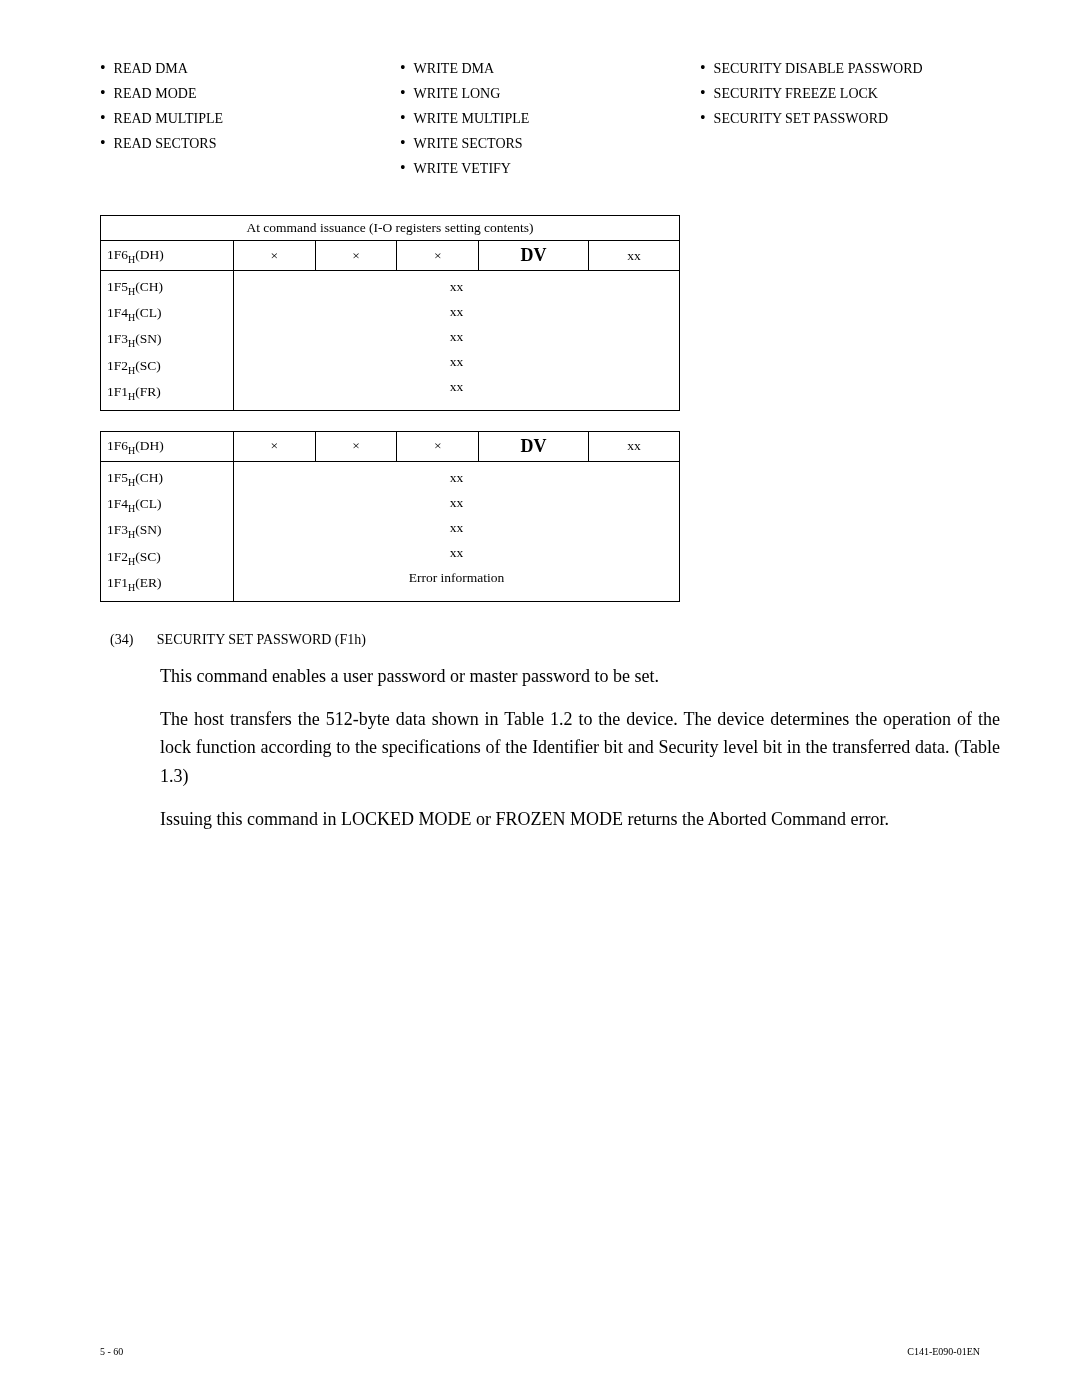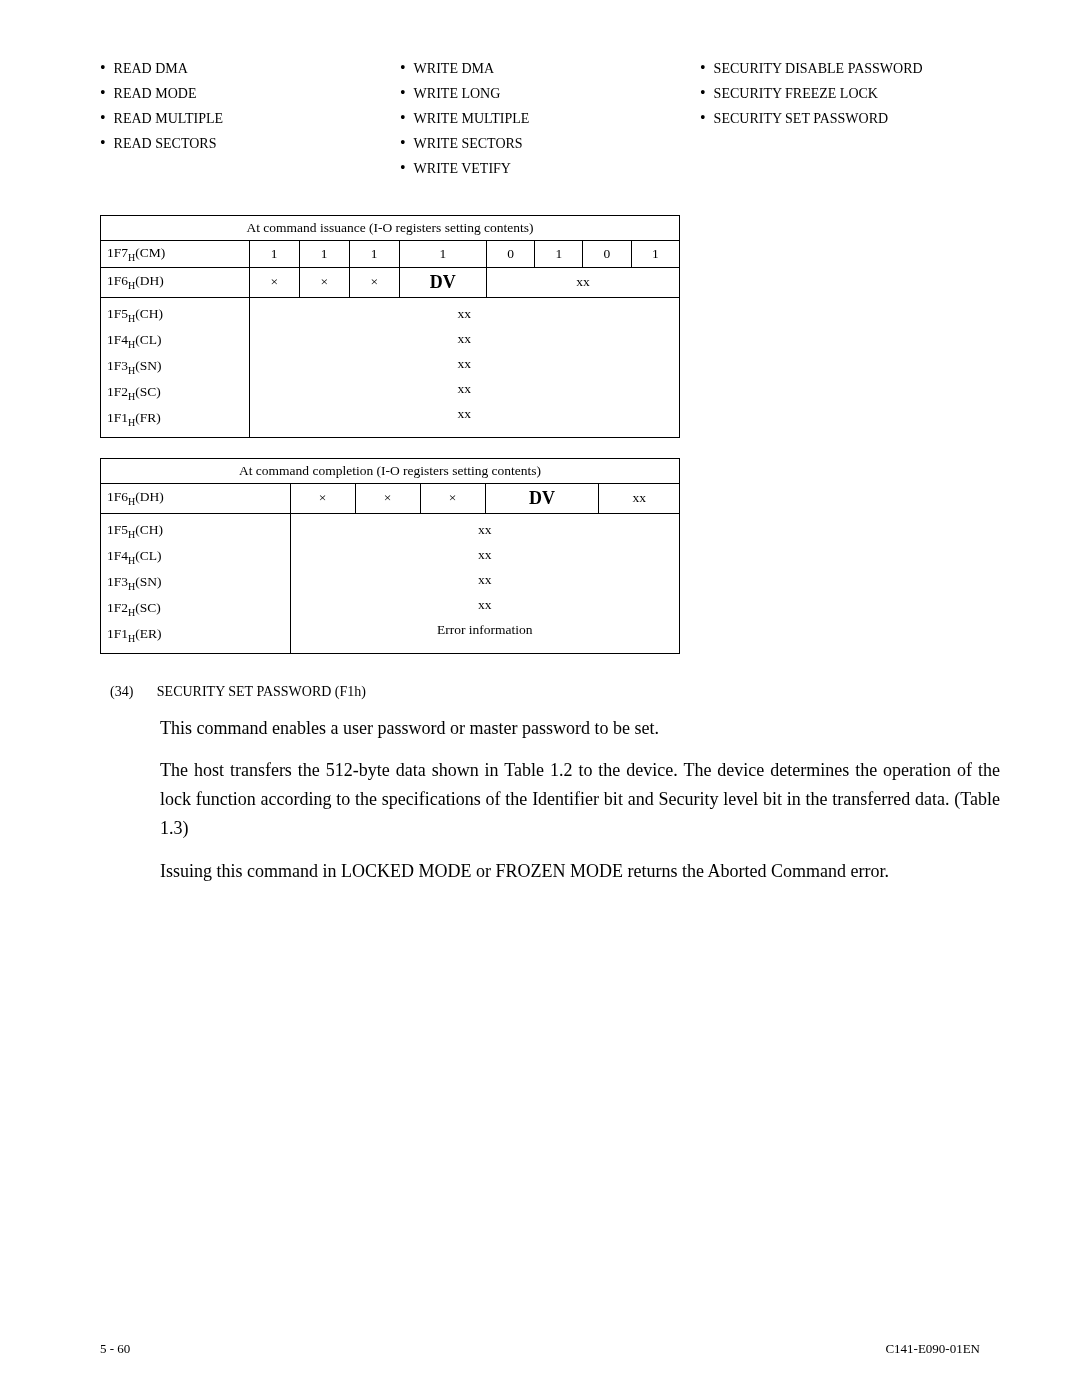--- a/index.html
+++ b/index.html
@@ -47,21 +47,21 @@
 
     .io-table {
       border-collapse: collapse;
       width: 580px;
       margin-bottom: 20px;
       font-size: 13.5px;
     }
 
     .io-table td, .io-table th {
       border: 1px solid #000;
-      padding: 4px 8px;
+      padding: 4px 22px;
       text-align: center;
     }
 
     .io-table .reg-label {
       text-align: left;
       padding-left: 6px;
       white-space: nowrap;
     }
 
     .io-table .multi-reg {
@@ -99,21 +99,21 @@
     }
 
     .footer {
       position: fixed;
       bottom: 40px;
       left: 0;
       width: 1080px;
       display: flex;
       justify-content: space-between;
       padding: 0 100px;
-      font-size: 13px;
+      font-size: 10px;
     }
 
     sub {
       font-size: 10px;
     }
 
     .dv-bold {
       font-weight: bold;
       font-size: 18px;
     }
@@ -178,31 +178,20 @@
       <span>SECURITY SET PASSWORD</span>
     </div>
   </div>
 </div>
 
 <div class="table-section">
   <table class="io-table">
     <tbody>
         <tr>
       <td colspan="9" style="text-align:center; border:1px solid #000;">At command issuance (I-O registers setting contents)</td>
-    </tr>
-    <tr>
-      <td class="reg-label">1F7<sub>H</sub>(CM)</td>
-      <td>1</td>
-      <td>1</td>
-      <td>1</td>
-      <td>1</td>
-      <td>0</td>
-      <td>1</td>
-      <td>0</td>
-      <td>1</td>
     </tr>
     <tr>
       <td class="reg-label">1F6<sub>H</sub>(DH)</td>
       <td>×</td>
       <td>×</td>
       <td>×</td>
       <td><span class="dv-bold">DV</span></td>
       <td colspan="4">xx</td>
     </tr>
     <tr>
@@ -217,23 +206,20 @@
         xx<br>xx<br>xx<br>xx<br>xx
       </td>
     </tr>
   </tbody>
     </table>
 </div>
 
 <div class="table-section">
   <table class="io-table">
     <tbody>
-        <tr>
-      <td colspan="9" style="text-align:center; border:1px solid #000;">At command completion (I-O registers setting contents)</td>
-    </tr>
     <tr>
       <td class="reg-label">1F6<sub>H</sub>(DH)</td>
       <td>×</td>
       <td>×</td>
       <td>×</td>
       <td><span class="dv-bold">DV</span></td>
       <td colspan="4">xx</td>
     </tr>
     <tr>
       <td class="multi-reg" style="vertical-align:top; line-height:1.85; border:1px solid #000; padding: 4px 6px;">

